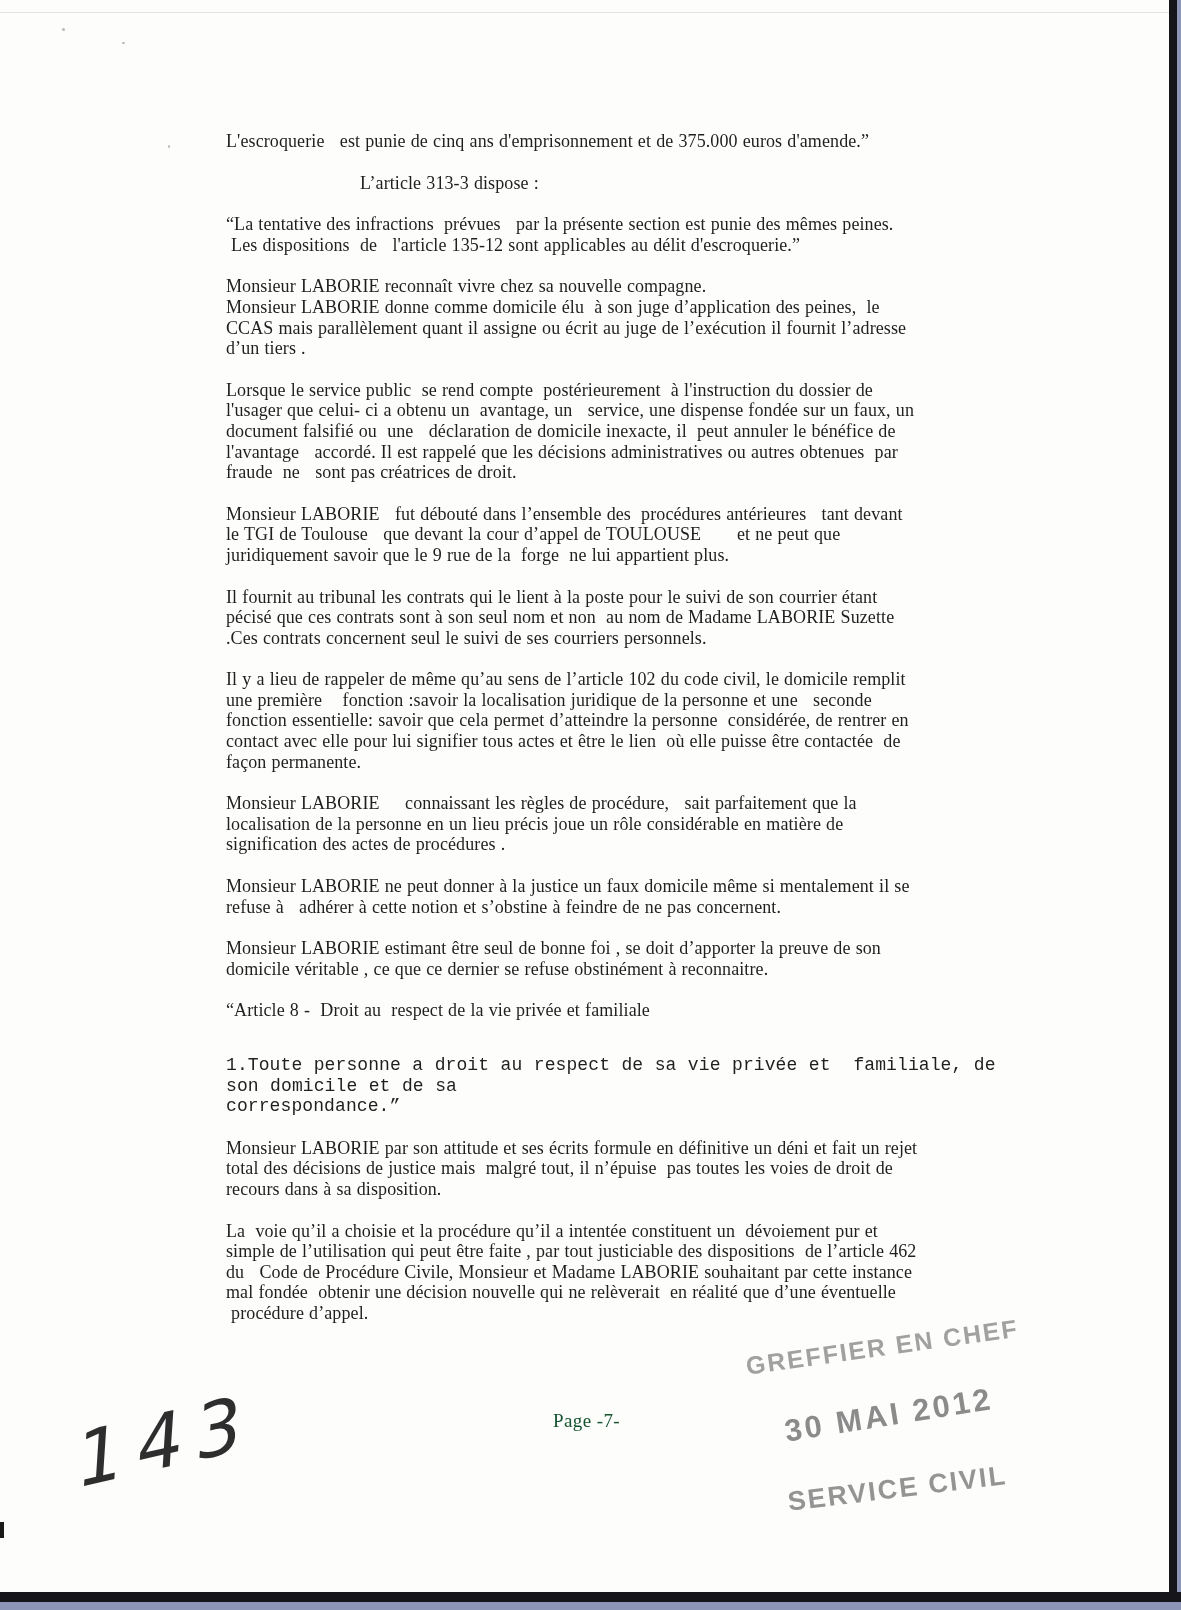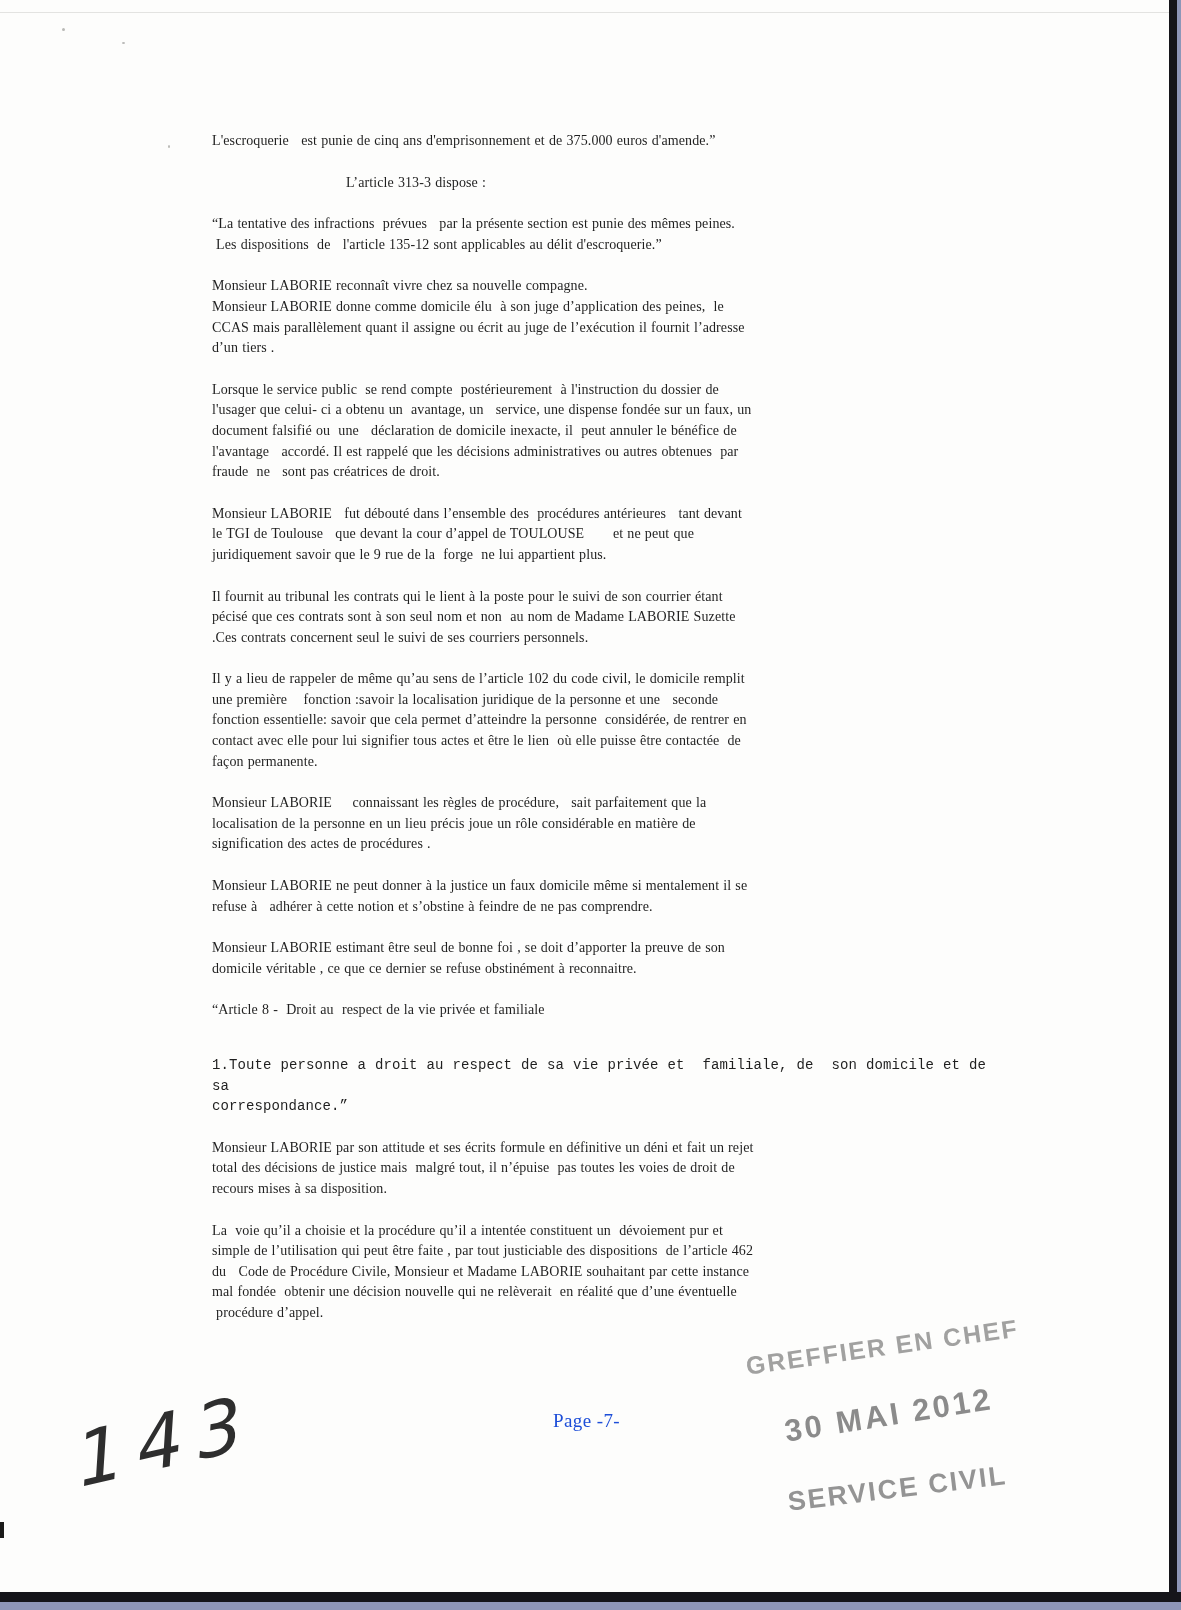--- a/index.html
+++ b/index.html
@@ -2,31 +2,31 @@
 <html><head>
 <meta charset="utf-8">
 <style>
   html,body{margin:0;padding:0;}
   body{
     width:1181px;height:1610px;position:relative;overflow:hidden;
     background:#fdfdfc;font-family:"Liberation Serif",serif;
   }
   .scan-top-line{position:absolute;left:0;top:12px;width:100%;height:1px;background:#e3e3e1;}
   .content{
-    position:absolute;left:212px;top:131px;width:775px;
-    color:#1f1f1f;font-size:14px;line-height:20.6px;
+    position:absolute;left:226px;top:131px;width:775px;
+    color:#1f1f1f;font-size:18px;line-height:20.6px;
   }
   .para{
     margin:0 0 21px 0;white-space:pre-wrap;
     letter-spacing:.1px;word-spacing:.5px;
   }
   .para.indent{padding-left:134px;}
   .para.gap-large{margin-top:34px;font-family:Liberation Mono, monospace;}
   .footer{
-    position:absolute;left:553px;top:1410px;font-size:19px;color:#1d4ed8;
+    position:absolute;left:553px;top:1410px;font-size:19px;color:#14532d;
     letter-spacing:.4px;
   }
   .stamp{
     position:absolute;font-family:"Liberation Sans",sans-serif;font-weight:bold;
     text-transform:uppercase;white-space:nowrap;
   }
   .stamp1{
     left:744px;top:1352px;font-size:25px;letter-spacing:2px;
     color:rgba(125,125,125,.72);transform:rotate(-8deg);transform-origin:left top;
   }
@@ -86,29 +86,29 @@
 .Ces contrats concernent seul le suivi de ses courriers personnels.</p>
   <p class="para">Il y a lieu de rappeler de même qu’au sens de l’article 102 du code civil, le domicile remplit
 une première    fonction :savoir la localisation juridique de la personne et une   seconde
 fonction essentielle: savoir que cela permet d’atteindre la personne  considérée, de rentrer en
 contact avec elle pour lui signifier tous actes et être le lien  où elle puisse être contactée  de
 façon permanente.</p>
   <p class="para">Monsieur LABORIE     connaissant les règles de procédure,   sait parfaitement que la
 localisation de la personne en un lieu précis joue un rôle considérable en matière de
 signification des actes de procédures .</p>
   <p class="para">Monsieur LABORIE ne peut donner à la justice un faux domicile même si mentalement il se
-refuse à   adhérer à cette notion et s’obstine à feindre de ne pas comprendre.</p>
+refuse à   adhérer à cette notion et s’obstine à feindre de ne pas concernent.</p>
   <p class="para">Monsieur LABORIE estimant être seul de bonne foi , se doit d’apporter la preuve de son
 domicile véritable , ce que ce dernier se refuse obstinément à reconnaitre.</p>
   <p class="para">“Article 8 -  Droit au  respect de la vie privée et familiale</p>
   <p class="para gap-large">1.Toute personne a droit au respect de sa vie privée et  familiale, de  son domicile et de sa
 correspondance.”</p>
   <p class="para">Monsieur LABORIE par son attitude et ses écrits formule en définitive un déni et fait un rejet
 total des décisions de justice mais  malgré tout, il n’épuise  pas toutes les voies de droit de
-recours mises à sa disposition.</p>
+recours dans à sa disposition.</p>
   <p class="para">La  voie qu’il a choisie et la procédure qu’il a intentée constituent un  dévoiement pur et
 simple de l’utilisation qui peut être faite , par tout justiciable des dispositions  de l’article 462
 du   Code de Procédure Civile, Monsieur et Madame LABORIE souhaitant par cette instance
 mal fondée  obtenir une décision nouvelle qui ne relèverait  en réalité que d’une éventuelle
  procédure d’appel.</p>
 </div>
 
 <div class="footer">Page -7-</div>
 
 <div class="stamp stamp1">GREFFIER EN CHEF</div>

